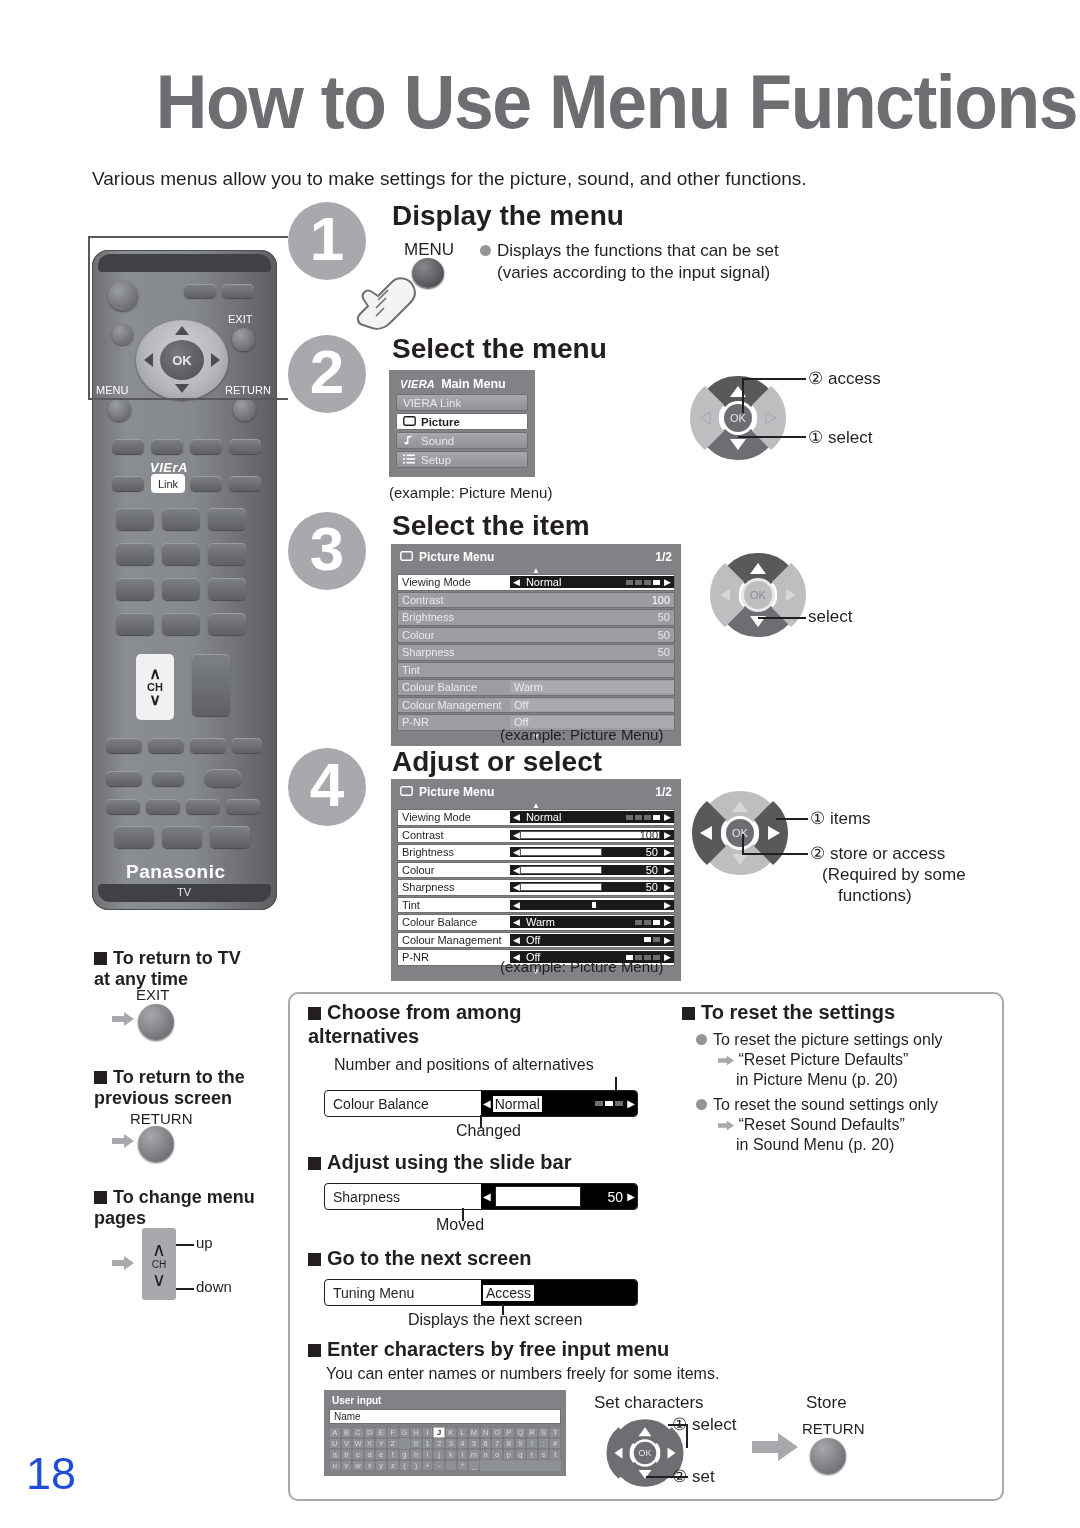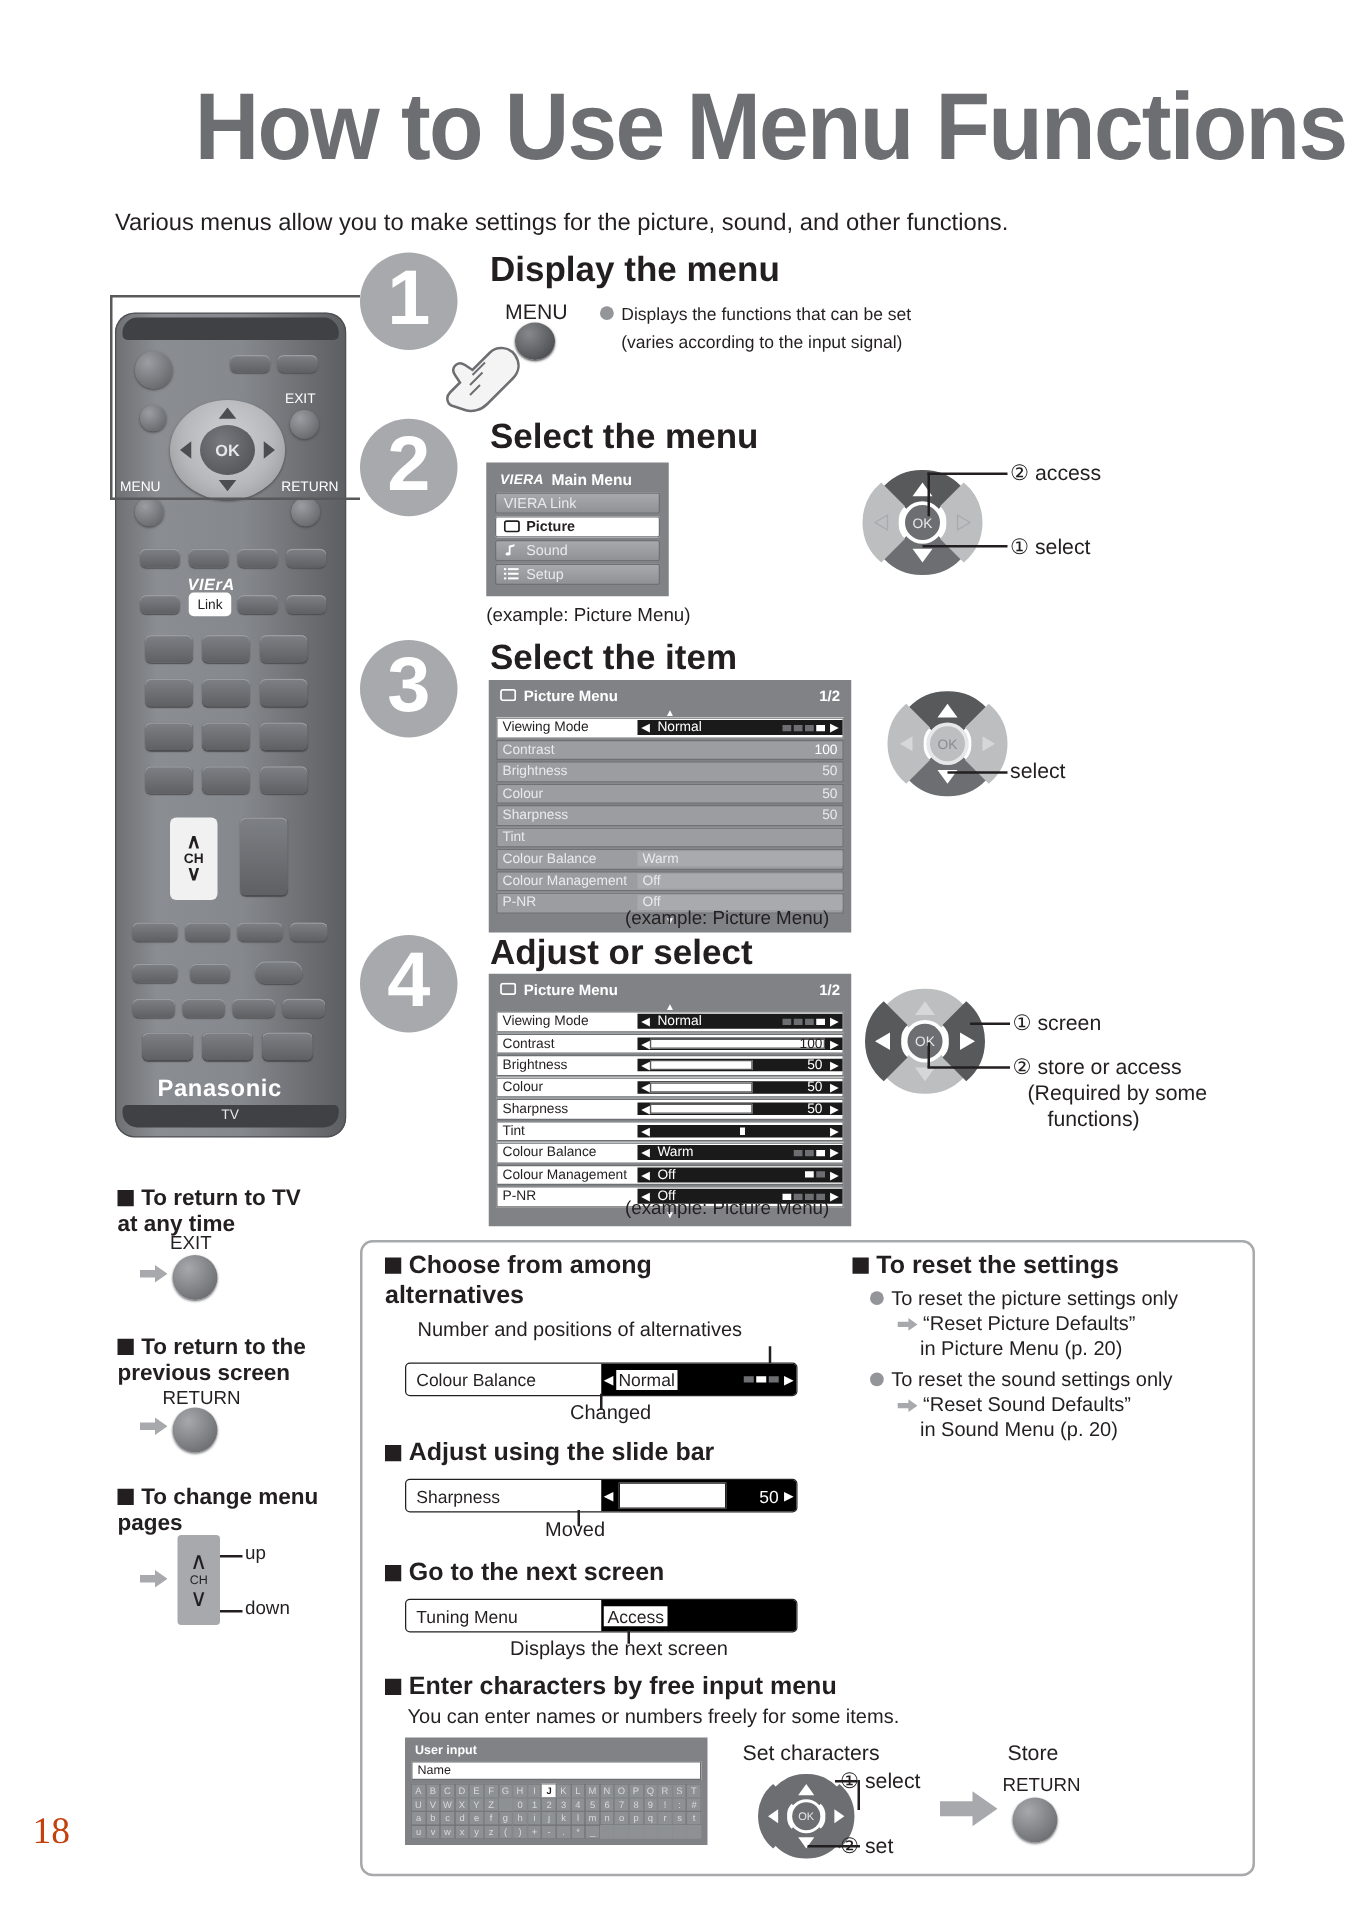--- a/index.html
+++ b/index.html
@@ -177,21 +177,21 @@
   .ui-name{display:flex;height:15px;background:#ffffff;box-shadow:inset 0 0 0 1px #6e7073;align-items:center;}
   .ui-name .nl{font-size:10px;color:#231f20;padding-left:5px;width:105px;}
   .ui-name .nv{flex:1;background:#1a1a1a;margin:1px 10px 1px 0;}
   .kbd{margin-top:3px;display:grid;grid-template-columns:repeat(20,1fr);gap:0px;}
   .key{height:11px;font-size:7.5px;color:#d8d9da;display:flex;align-items:center;justify-content:center;
        box-shadow:inset 0 0 0 .5px #6e7073;background:#8e9194;}
   .key.hi{background:#ffffff;color:#231f20;font-weight:bold;}
   .key.e{background:#8e9194;box-shadow:none;}
 
   .grayarrow-big{position:absolute;width:46px;height:30px;}
-  .pageno{position:absolute;left:26px;top:1448px;font-size:30px;color:#c2410c;font-family:Liberation Serif, serif;}
+  .pageno{position:absolute;left:26px;top:1448px;font-size:45px;color:#1d4ed8;}
   
   .hand{position:absolute;}
 </style>
 </head>
 <body>
 
 <div class="page">
 
   <div class="title">How to Use Menu Functions</div>
   <div class="intro">Various menus allow you to make settings for the picture, sound, and other functions.</div>
@@ -283,21 +283,21 @@
     <span>1</span>
   </div>
   <div class="step-title" style="left:392px;top:200px;">Display the menu</div>
 
   <div style="position:absolute;left:404px;top:240px;font-size:17px;color:#231f20;">MENU</div>
   <div class="rcirc" style="left:412px;top:258px;width:32px;height:30px;background:radial-gradient(circle at 35% 30%,#86888c,#3e4044);"></div>
   <svg class="hand" style="left:352px;top:272px;" width="66" height="60" viewBox="0 0 66 60">
     <path d="M60,12 C56,6 46,4 40,10 L26,24 L20,20 C14,16 8,22 12,28 L16,34 L8,42 C4,46 6,52 11,53 L20,56 C26,58 33,56 38,51 L58,31 C64,25 64,18 60,12 Z" fill="#f4f4f4" stroke="#6d6e71" stroke-width="2"></path>
     <path d="M26,28 L36,18 M24,36 L34,26 M24,44 L32,36" stroke="#6d6e71" stroke-width="1.6" fill="none"></path>
   </svg>
-  <div style="position:absolute;left:480px;top:240px;font-size:14px;color:#231f20;line-height:22px;width:420px;">
+  <div style="position:absolute;left:480px;top:240px;font-size:17px;color:#231f20;line-height:22px;width:420px;">
     <span class="dotb"></span><span>Displays the functions that can be set</span><br>
     <span style="padding-left:17px;">(varies according to the input signal)</span>
   </div>
 
   <div class="step-circle" style="left:288px;top:335px;">
     <span>2</span>
   </div>
   <div class="step-title" style="left:392px;top:333px;">Select the menu</div>
 
   <div class="osd" style="left:389px;top:370px;width:132px;">
@@ -617,21 +617,21 @@
       <circle cx="56" cy="50" r="17" fill="#ffffff"></circle>
       <circle cx="56" cy="50" r="14" fill="#6d6e71"></circle>
       <text x="56" y="54" font-size="11" fill="#e6e7e8" text-anchor="middle" font-family="Liberation Sans, sans-serif">OK</text>
       <polygon points="56,18 48,29 64,29" fill="#d6d7d8"></polygon>
       <polygon points="56,82 48,71 64,71" fill="#d6d7d8"></polygon>
       <polygon points="16,50 28,43 28,57" fill="#ffffff"></polygon>
       <polygon points="96,50 84,43 84,57" fill="#ffffff"></polygon>
     </svg>
   </div>
   <div class="lead" style="left:776px;top:818px;width:32px;height:1.5px;"></div>
-  <div class="pad-lbl" style="left:810px;top:808px;">① screen</div>
+  <div class="pad-lbl" style="left:810px;top:808px;">① items</div>
   <div class="lead" style="left:742px;top:853px;width:66px;height:1.5px;"></div>
   <div class="lead" style="left:742px;top:834px;width:1.5px;height:20px;"></div>
   <div class="pad-lbl" style="left:810px;top:843px;">② store or access</div>
   <div class="pad-lbl" style="left:822px;top:865px;">(Required by some</div>
   <div class="pad-lbl" style="left:838px;top:886px;">functions)</div>
 
   <div class="note-h" style="left:94px;top:948px;width:200px;">
     <span class="sqbullet"></span><span style="white-space:pre-line;display:inline;margin-top:32px;">To return to TV
 at any time</span>
   </div>

